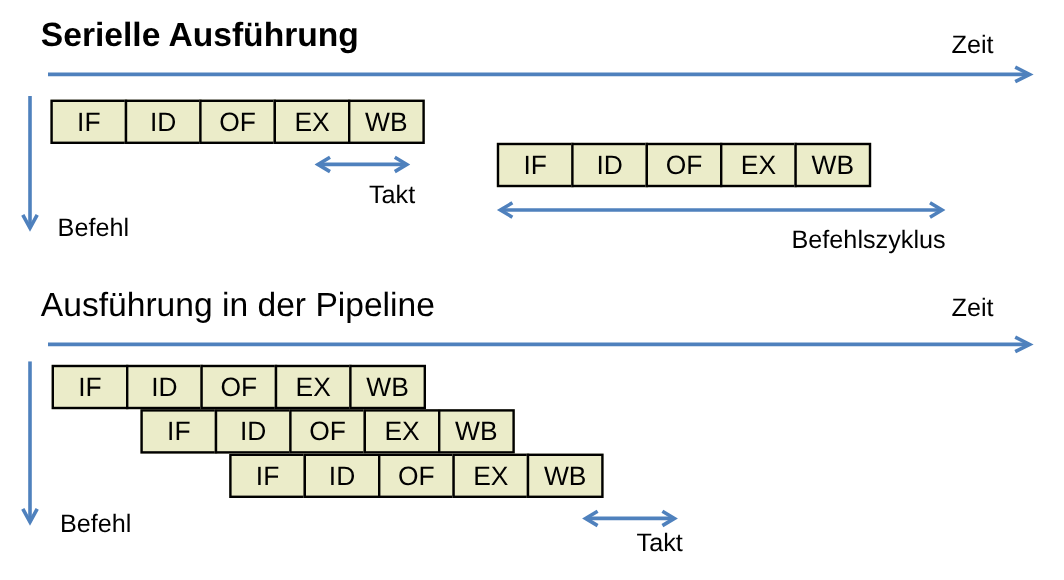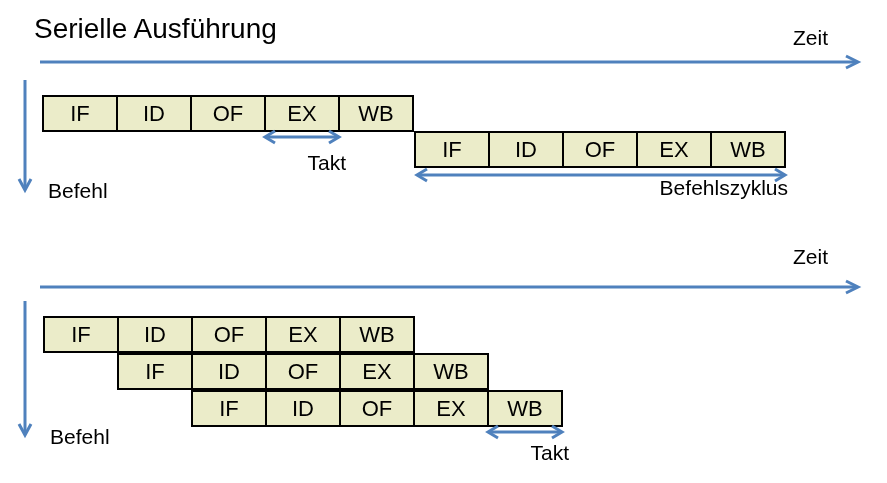--- a/index.html
+++ b/index.html
@@ -18,35 +18,35 @@
     overflow:hidden;
   }
   .abs{position:absolute;}
   .title{font-size:28px;line-height:1.1;color:var(--ink);white-space:nowrap;}
   .lbl{font-size:21px;line-height:1.1;color:var(--ink);white-space:nowrap;text-align:right;}
   .lbl.center{text-align:right;}
   .arrow{color:var(--accent);display:block;}
   .row{display:flex;}
   .cell{
     box-sizing:border-box;
-    width:76px;height:37px;
+    width:64px;height:37px;
     margin-left:-2px;
     border:2px solid var(--box-border);
     background:var(--box-fill);
     display:flex;align-items:center;justify-content:center;
-    font-size:22px;color:var(--ink);margin-top:12px;
+    font-size:22px;color:var(--ink);
   }
   .cell:first-child{margin-left:0;}
 </style>
 </head>
 <body>
 
 <div class="canvas">
 
-  <div class="abs title" style="left:34px;top:14px;">Serielle Ausführung</div>
+  <div class="abs title" style="left:34px;top:14px;font-weight:bold;">Serielle Ausführung</div>
 
   <div class="abs lbl" style="left:793px;top:26px;">Zeit</div>
 
   <svg class="abs arrow" style="left:40px;top:54px;" width="822" height="16">
     <line x1="0" y1="8" x2="816" y2="8" stroke="currentColor" stroke-width="3"></line>
     <path d="M806,2 L818,8 L806,14" fill="none" stroke="currentColor" stroke-width="3"></path>
   </svg>
 
   <svg class="abs arrow" style="left:17px;top:80px;" width="16" height="114">
     <line x1="8" y1="0" x2="8" y2="107" stroke="currentColor" stroke-width="3"></line>
@@ -76,22 +76,23 @@
     <div class="cell">OF</div>
     <div class="cell">EX</div>
     <div class="cell">WB</div>
   </div>
 
   <svg class="abs arrow" style="left:414px;top:167px;" width="374" height="16">
     <path d="M13,2 L3,8 L13,14" fill="none" stroke="currentColor" stroke-width="3"></path>
     <line x1="4" y1="8" x2="370" y2="8" stroke="currentColor" stroke-width="3"></line>
     <path d="M361,2 L371,8 L361,14" fill="none" stroke="currentColor" stroke-width="3"></path>
   </svg>
-  <div class="abs lbl center" style="left:414px;top:176px;width:374px;">Befehlszyklus</div>
+  <div class="abs lbl center" style="left:414px;top:189px;width:374px;">Befehlszyklus</div>
 
+  <div class="abs title" style="left:34px;top:239px;">Ausführung in der Pipeline</div>
 
   <div class="abs lbl" style="left:793px;top:245px;">Zeit</div>
 
   <svg class="abs arrow" style="left:40px;top:279px;" width="822" height="16">
     <line x1="0" y1="8" x2="816" y2="8" stroke="currentColor" stroke-width="3"></line>
     <path d="M806,2 L818,8 L806,14" fill="none" stroke="currentColor" stroke-width="3"></path>
   </svg>
 
   <svg class="abs arrow" style="left:17px;top:301px;" width="16" height="138">
     <line x1="8" y1="0" x2="8" y2="131" stroke="currentColor" stroke-width="3"></line>

